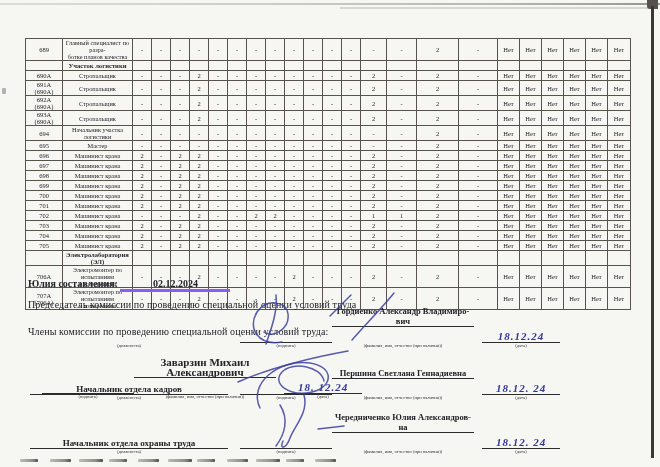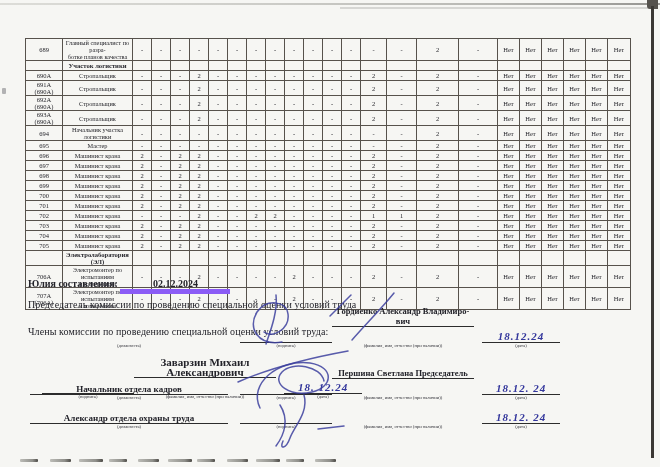--- a/index.html
+++ b/index.html
@@ -17,21 +17,21 @@
   .bmark{position:absolute;top:2px;height:3px;background:linear-gradient(90deg,#bdbdb8,#8f8f8a 70%,#4c4a46);border-radius:1px;}
   
   #souttable{position:absolute;left:25px;top:38px;border-collapse:collapse;table-layout:fixed;
              font-size:6.5px;line-height:7px;}
   #souttable td{border:1px solid #57524c;padding:0 1px;text-align:center;vertical-align:middle;
                 height:9px;overflow:hidden;white-space:pre-line;color:#26262c;}
   #souttable td.title{font-size:6.3px;}
   #souttable td.sec{font-weight:bold;font-size:6.6px;}
   
   .dateline{position:absolute;left:28px;top:278px;font-size:10px;font-weight:bold;}
-  .dateval{display:inline-block;min-width:86px;text-align:center;border-bottom:5px solid #8b5cf6;
+  .dateval{display:inline-block;min-width:86px;text-align:center;border-bottom:3px solid #8b5cf6;
            padding:0 12px;font-weight:bold;}
   .heading{position:absolute;left:28px;font-size:10px;font-weight:normal;letter-spacing:.1px;}
   .sig-row{position:absolute;left:30px;display:flex;align-items:flex-end;}
   .sigcell{display:flex;flex-direction:column;justify-content:flex-end;}
   .ct{border-bottom:1px solid #2c2c2c;text-align:center;font-size:9px;font-weight:bold;
       white-space:pre-line;line-height:10px;padding:0 2px;}
   .cl{text-align:center;font-size:4.6px;color:#33333a;line-height:6px;}
   .hand{font-style:italic;color:#34379c;font-size:11px;letter-spacing:1px;
         transform:rotate(-4deg);transform-origin:left bottom;font-weight:bold;line-height:11px;}
   .w-pos{width:198px;} .w-sig{width:92px;margin-left:12px;} .w-name{width:142px;gap:16px;}
@@ -693,39 +693,41 @@
   <div class="sig-row" style="top:368px">
     <div class="sigcell w-pos">
       <div class="ct">Начальник отдела кадров</div>
       <div class="cl">(должность)</div>
     </div>
     <div class="sigcell w-sig">
       <div class="ct">&nbsp;</div>
       <div class="cl">(подпись)</div>
     </div>
     <div class="sigcell w-name">
-      <div class="ct" style="font-size:8.5px">Першина Светлана Председатель</div>
+      <div class="ct" style="font-size:8.5px">Першина Светлана Геннадиевна</div>
       <div class="cl">(фамилия, имя, отчество (при наличии))</div>
     </div>
     <div class="sigcell w-date">
       <div class="ct"><span class="hand">18.12. 24</span></div>
       <div class="cl">(дата)</div>
     </div>
   </div>
 
   <div class="sig-row" style="top:412px">
     <div class="sigcell w-pos">
-      <div class="ct">Александр отдела охраны труда</div>
+      <div class="ct">Начальник отдела охраны труда</div>
       <div class="cl">(должность)</div>
     </div>
     <div class="sigcell w-sig">
       <div class="ct">&nbsp;</div>
       <div class="cl">(подпись)</div>
     </div>
     <div class="sigcell w-name">
+      <div class="ct" style="font-size:8.5px">Чередниченко Юлия Александров-
+на</div>
       <div class="cl">(фамилия, имя, отчество (при наличии))</div>
     </div>
     <div class="sigcell w-date">
       <div class="ct"><span class="hand">18.12. 24</span></div>
       <div class="cl">(дата)</div>
     </div>
   </div>
 
   <svg class="ink" viewBox="0 0 200 170">
     <path d="M62,54 C38,58 27,40 37,24 C46,11 66,12 68,26 C70,41 52,51 44,44"></path>

